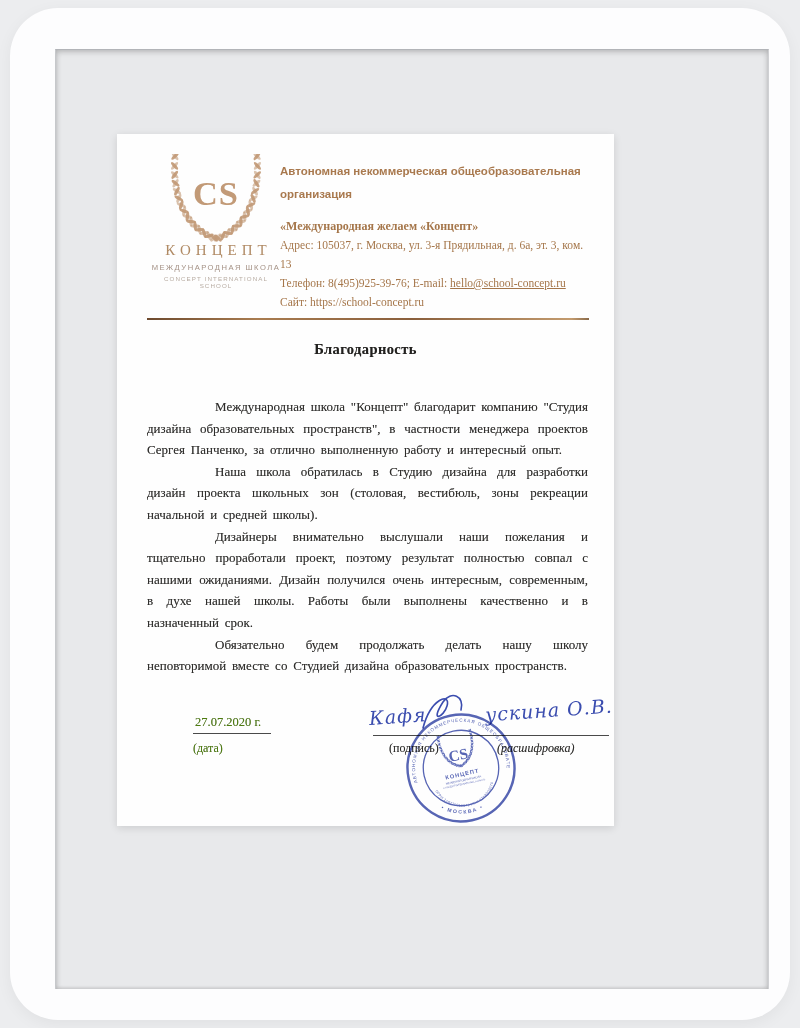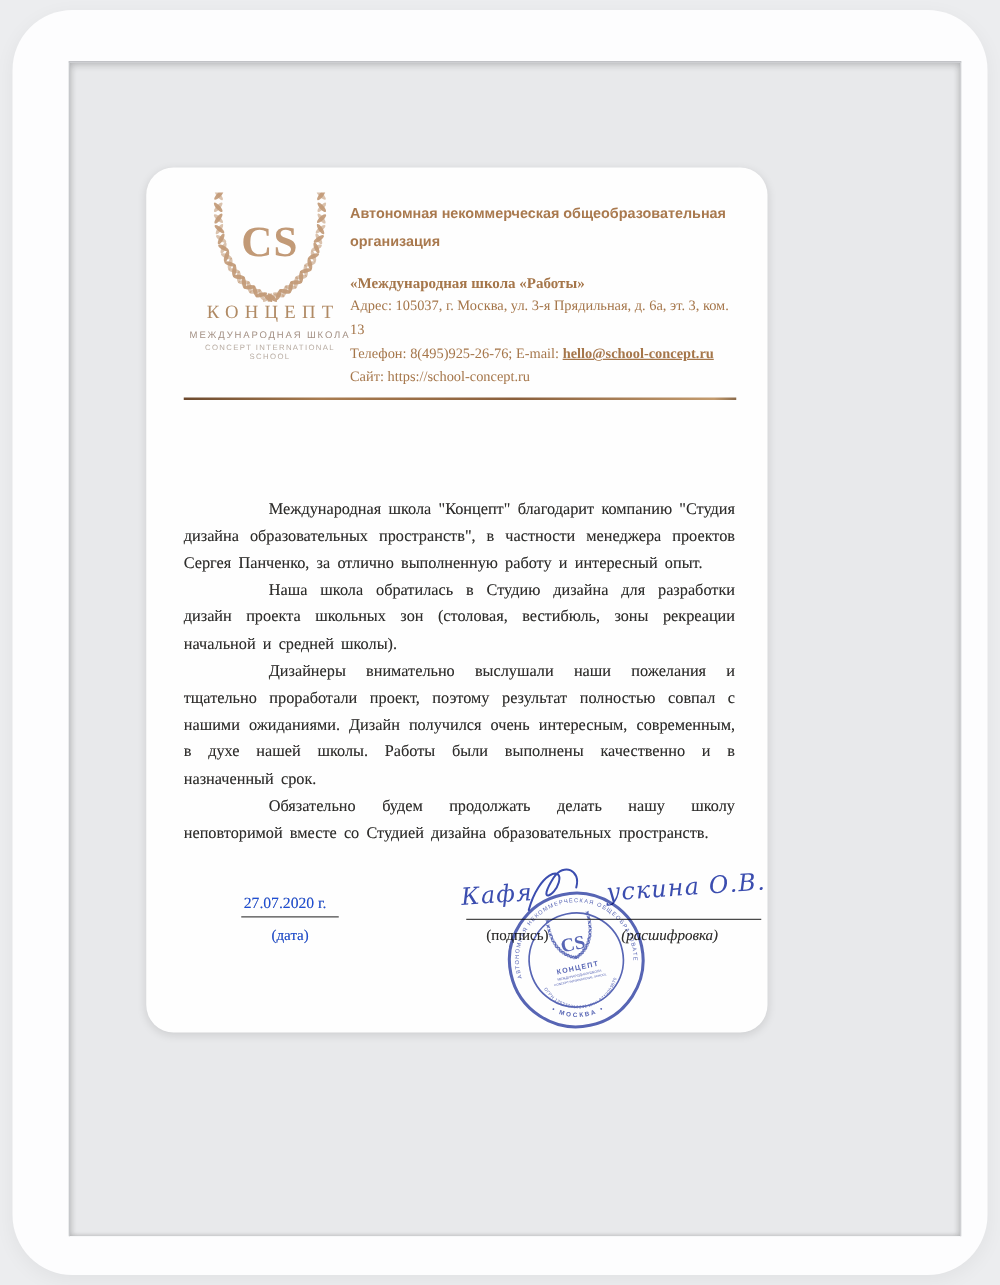--- a/index.html
+++ b/index.html
@@ -33,39 +33,39 @@
   .logo-sub-ru{font-family:"Liberation Sans",sans-serif;font-size:7.6px;letter-spacing:1.5px;color:#a39084;margin-top:4px;}
   .logo-sub-en{font-family:"Liberation Sans",sans-serif;font-size:6.2px;letter-spacing:1.1px;color:#b7aba1;margin-top:3px;}
   
   .head-info{position:absolute;left:163px;top:26px;width:312px;}
   .org-type{
     font-family:"Liberation Sans",sans-serif;font-weight:bold;font-size:11.5px;
     line-height:23px;color:#a9794e;
   }
   .contact{margin-top:11px;font-size:11.5px;line-height:19px;color:#a5764a;}
   .school-name{font-weight:bold;font-size:12px;}
-  .email-link{text-decoration:underline;color:#a5764a;font-weight:bold;}
+  .email-link{text-decoration:underline;color:#a5764a;}
   .rule{
     position:absolute;left:30px;top:184px;width:442px;height:2px;
     background:linear-gradient(to right,#6d4a2e,#a97c50 25%,#8a5f3c 60%,#c39b6e 96%,#8a6a4a);
   }
   
   .doc-title{
     position:absolute;left:0;top:207px;width:100%;text-align:center;
     font-weight:bold;font-size:14.5px;letter-spacing:.4px;color:#22211f;
     text-shadow:0 0 .4px rgba(0,0,0,.4);
   }
   .body-text{
     position:absolute;left:30px;top:262px;width:441px;
     font-size:13px;line-height:21.6px;text-align:justify;color:#2e2d2b;
     text-shadow:0 0 .4px rgba(0,0,0,.35);word-spacing:2.5px;
   }
   .body-text p{margin:0;text-indent:68px;}
   
-  .date-group{position:absolute;left:76px;top:581px;text-align:center;color:#1d4ed8;}
+  .date-group{position:absolute;left:76px;top:581px;text-align:left;color:#4d7c0f;}
   .date-value{font-size:12.5px;border-bottom:1px solid #4a4a4a;padding:0 10px 3px 2px;
     text-shadow:0 0 .4px rgba(0,0,0,.35);}
   .date-label{font-size:12px;margin-top:7px;text-shadow:0 0 .4px rgba(0,0,0,.35);}
   .sign-line{position:absolute;left:256px;top:575px;width:236px;height:26px;border-bottom:1px solid #4a4a4a;}
   .sign-label{position:absolute;top:607px;font-size:12px;color:#2e2d2b;text-shadow:0 0 .4px rgba(0,0,0,.35);}
   .lab-sign{left:272px;}
   .lab-decode{left:380px;font-style:italic;}
   .handwriting{
     position:absolute;font-family:"DejaVu Serif",serif;font-style:italic;
     color:#3b4db0;font-size:19px;letter-spacing:1px;z-index:6;
@@ -79,21 +79,21 @@
     position:absolute;left:288px;top:578px;width:112px;height:112px;z-index:5;
     mix-blend-mode:multiply;opacity:.88;transform:rotate(-12deg);
   }
 </style>
 </head>
 <body>
 
 <div class="frame-card">
   <div class="frame-mat"></div>
 
-  <div class="paper" style="left:107px;top:126px;border-radius:22px;">
+  <div class="paper" style="left:107px;top:126px;">
 
     <div class="logo">
       <svg width="108" height="90" viewBox="0 0 116 96">
         <g id="logo-wreath">
             <ellipse cx="14" cy="2" rx="1.8" ry="5.2" transform="rotate(141.55247698174784 14 2)" fill="#c29a77" opacity="0.6"></ellipse>
             <ellipse cx="14" cy="2" rx="1.8" ry="5.2" transform="rotate(225.55247698174784 14 2)" fill="#c29a77" opacity="0.92"></ellipse>
             <ellipse cx="13.503644314868804" cy="12.379008746355684" rx="1.8" ry="5.2" transform="rotate(137.7064872586792 13.503644314868804 12.379008746355684)" fill="#c29a77" opacity="0.92"></ellipse>
             <ellipse cx="13.503644314868804" cy="12.379008746355684" rx="1.8" ry="5.2" transform="rotate(221.7064872586792 13.503644314868804 12.379008746355684)" fill="#c29a77" opacity="0.6"></ellipse>
             <ellipse cx="13.702623906705542" cy="22.093294460641403" rx="1.8" ry="5.2" transform="rotate(133.555943692823 13.702623906705542 22.093294460641403)" fill="#c29a77" opacity="0.6"></ellipse>
             <ellipse cx="13.702623906705542" cy="22.093294460641403" rx="1.8" ry="5.2" transform="rotate(217.555943692823 13.702623906705542 22.093294460641403)" fill="#c29a77" opacity="0.92"></ellipse>
@@ -155,29 +155,30 @@
         <text x="58" y="54" text-anchor="middle" font-family="Liberation Serif, serif" font-size="37" font-weight="bold" letter-spacing="1" fill="#c29a77">CS</text>
       </svg>
       <div class="logo-name">КОНЦЕПТ</div>
       <div class="logo-sub-ru">МЕЖДУНАРОДНАЯ ШКОЛА</div>
       <div class="logo-sub-en">CONCEPT INTERNATIONAL SCHOOL</div>
     </div>
 
     <div class="head-info">
       <div class="org-type">Автономная некоммерческая общеобразовательная организация</div>
       <div class="contact">
-        <div class="school-name">«Международная школа «Работы»</div>
+        <div class="school-name">«Международная желаем «Концепт»</div>
         <div>Адрес: 105037, г. Москва, ул. 3-я Прядильная, д. 6а, эт. 3, ком. 13</div>
-        <div><span>Телефон: 8(495)925-26-76; E-mail: </span><span class="email-link">hello@school-concept.ru</span></div>
+        <div><span>Телефон: 8(495)925-39-76; E-mail: </span><span class="email-link">hello@school-concept.ru</span></div>
         <div>Сайт: https://school-concept.ru</div>
       </div>
     </div>
 
     <div class="rule"></div>
 
+    <div class="doc-title">Благодарность</div>
 
     <div class="body-text">
       <p>Международная школа "Концепт" благодарит компанию "Студия дизайна образовательных пространств", в частности менеджера проектов Сергея Панченко, за отлично выполненную работу и интересный опыт.</p>
       <p>Наша школа обратилась в Студию дизайна для разработки дизайн проекта школьных зон (столовая, вестибюль, зоны рекреации начальной и средней школы).</p>
       <p>Дизайнеры внимательно выслушали наши пожелания и тщательно проработали проект, поэтому результат полностью совпал с нашими ожиданиями. Дизайн получился очень интересным, современным, в духе нашей школы. Работы были выполнены качественно и в назначенный срок.</p>
       <p>Обязательно будем продолжать делать нашу школу неповторимой вместе со Студией дизайна образовательных пространств.</p>
     </div>
 
     <div class="date-group">
       <div class="date-value">27.07.2020 г.</div>

